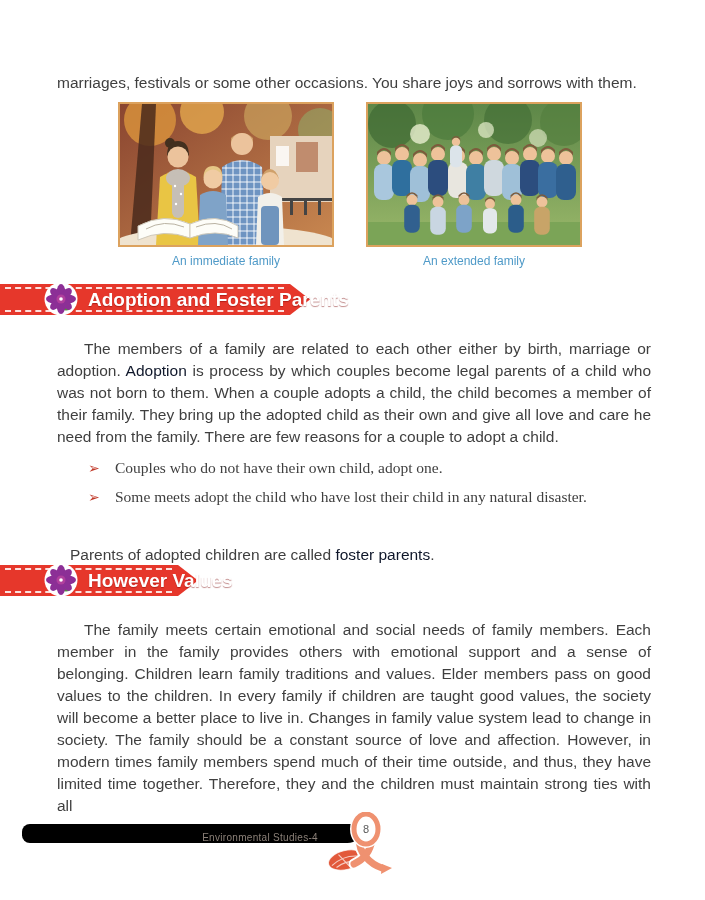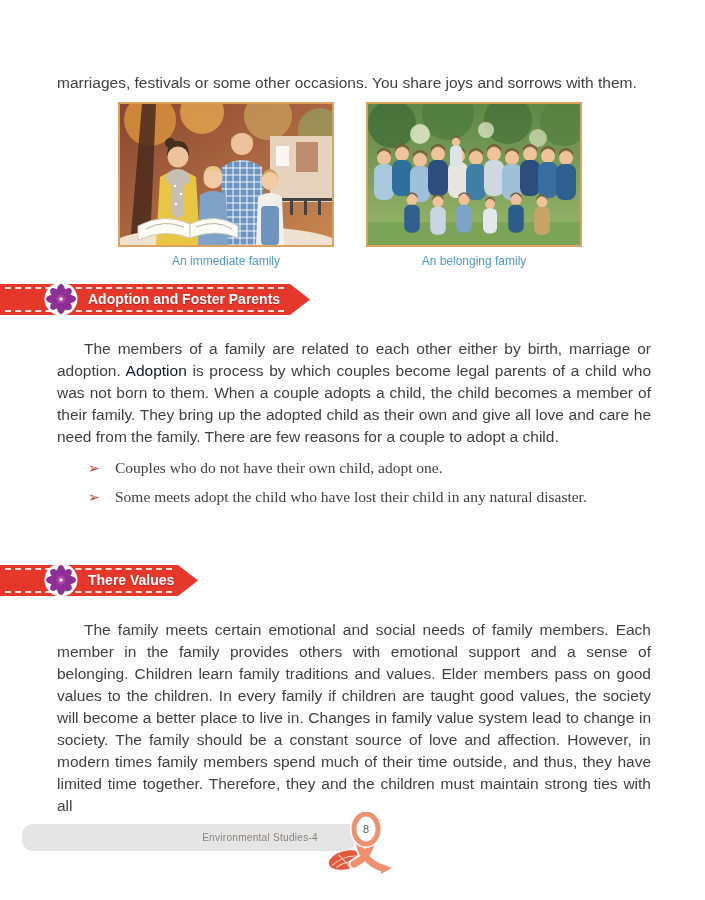--- a/index.html
+++ b/index.html
@@ -21,33 +21,33 @@
   
   .banner{position:absolute;left:0;height:31px;}
   .ribbon{position:absolute;inset:0;background:#e6372b;
           clip-path:polygon(0 0,calc(100% - 20px) 0,100% 50%,calc(100% - 20px) 100%,0 100%);
           filter:drop-shadow(0 1px 1px rgba(120,20,10,.35));}
   .stitch{position:absolute;left:5px;right:26px;top:3px;bottom:3px;
           border-top:2px dashed rgba(255,255,255,.85);
           border-bottom:2px dashed rgba(255,255,255,.85);}
   .flower-badge{position:absolute;left:44px;top:-2px;width:34px;height:34px;}
   .banner-label{position:absolute;left:88px;top:0;line-height:31px;color:#fff;
-                font-weight:bold;font-size:14px;
+                font-weight:bold;font-size:19px;
                 text-shadow:0 1px 1px rgba(120,0,0,.45);white-space:nowrap;}
 
   
   .bullets{position:absolute;left:88px;width:563px;font-size:15.5px;line-height:26px;
            text-align:justify;}
   .bullet-row{display:flex;margin-bottom:3px;}
   .bullet-mark{flex:0 0 27px;color:#c13a2a;font-size:14px;line-height:26px;}
   .bullet-text{flex:1;font-family:Liberation Serif, serif;}
 
   
-  .footer-band{position:absolute;left:22px;top:824px;width:340px;height:27px;
-               background:#e5e5e5;border-radius:14px 8px 26px 14px;}
+  .footer-band{position:absolute;left:22px;top:824px;width:340px;height:19px;
+               background:#000000;border-radius:14px 8px 26px 14px;}
   .footer-title{position:absolute;right:44px;top:0;line-height:27px;font-size:10px;
                 color:#8b8078;letter-spacing:.3px;}
   .footer-ribbon{position:absolute;left:320px;top:812px;width:84px;height:68px;}
 </style>
 </head>
 <body>
 
 <div id="page">
 
   <p class="bodytext" style="top:56px">marriages, festivals or some other occasions. You share joys and sorrows with them.</p>
@@ -150,21 +150,21 @@
 
       <use href="#pp" transform="translate(88,38) scale(.6)" style="color:#dce4ea"></use>
 
       <use href="#pp" transform="translate(44,96) scale(.78)" style="color:#31608f"></use>
       <use href="#pp" transform="translate(70,98) scale(.78)" style="color:#c9d6e2"></use>
       <use href="#pp" transform="translate(96,96) scale(.78)" style="color:#7da3c8"></use>
       <use href="#pp" transform="translate(122,100) scale(.7)" style="color:#e3e8ea"></use>
       <use href="#pp" transform="translate(148,96) scale(.78)" style="color:#2c5d8a"></use>
       <use href="#pp" transform="translate(174,98) scale(.78)" style="color:#c8a468"></use>
     </svg>
-    <span class="caption">An belonging family</span>
+    <span class="caption">An extended family</span>
   </div>
 
   <div class="banner" style="top:284px;width:310px">
     <div class="ribbon">
         <div class="stitch"></div>
       </div>
     <svg class="flower-badge" viewBox="0 0 34 34">
       <circle cx="17" cy="17" r="16.5" fill="#fff"></circle>
       <ellipse cx="22" cy="26" rx="4" ry="2.5" fill="#4e8f3a"></ellipse>
       <g fill="#8c2f96">
@@ -189,20 +189,21 @@
     <div class="bullet-row">
       <span class="bullet-mark">➢</span>
       <span class="bullet-text">Couples who do not have their own child, adopt one.</span>
     </div>
     <div class="bullet-row">
       <span class="bullet-mark">➢</span>
       <span class="bullet-text">Some meets adopt the child who have lost their child in any natural disaster.</span>
     </div>
   </div>
 
+  <p class="bodytext" style="top:528px;text-indent:13px"><span>Parents of adopted children are called </span><span class="kw">foster parents</span><span>.</span></p>
 
   <div class="banner" style="top:565px;width:198px">
     <div class="ribbon">
         <div class="stitch"></div>
       </div>
     <svg class="flower-badge" viewBox="0 0 34 34">
       <circle cx="17" cy="17" r="16.5" fill="#fff"></circle>
       <ellipse cx="22" cy="26" rx="4" ry="2.5" fill="#4e8f3a"></ellipse>
       <g fill="#8c2f96">
         <ellipse cx="17" cy="9.5" rx="4.2" ry="7.5"></ellipse>
@@ -210,21 +211,21 @@
         <ellipse cx="9.5" cy="17" rx="7.5" ry="4.2"></ellipse>
         <ellipse cx="24.5" cy="17" rx="7.5" ry="4.2"></ellipse>
         <ellipse cx="11.5" cy="11.5" rx="4" ry="6.5" transform="rotate(-45 11.5 11.5)"></ellipse>
         <ellipse cx="22.5" cy="11.5" rx="4" ry="6.5" transform="rotate(45 22.5 11.5)"></ellipse>
         <ellipse cx="11.5" cy="22.5" rx="4" ry="6.5" transform="rotate(45 11.5 22.5)"></ellipse>
         <ellipse cx="22.5" cy="22.5" rx="4" ry="6.5" transform="rotate(-45 22.5 22.5)"></ellipse>
       </g>
       <circle cx="17" cy="17" r="4.5" fill="#b03f9d"></circle>
       <circle cx="17" cy="17" r="1.8" fill="#fff"></circle>
     </svg>
-    <span class="banner-label">There Values</span>
+    <span class="banner-label">However Values</span>
   </div>
 
   <p class="bodytext indent" style="top:603px">The family meets certain emotional and social needs of family members. Each member in the family provides others with emotional support and a sense of belonging. Children learn family traditions and values. Elder members pass on good values to the children. In every family if children are taught good values, the society will become a better place to live in. Changes in family value system lead to change in society. The family should be a constant source of love and affection. However, in modern times family members spend much of their time outside, and thus, they have limited time together. Therefore, they and the children must maintain strong ties with all</p>
 
   <div class="footer-band">
     <span class="footer-title">Environmental Studies-4</span>
   </div>
   <svg class="footer-ribbon" viewBox="0 0 84 68">
     <g transform="translate(26,48) rotate(-14)">
       <ellipse rx="18" ry="9.5" fill="#e2593b"></ellipse>

